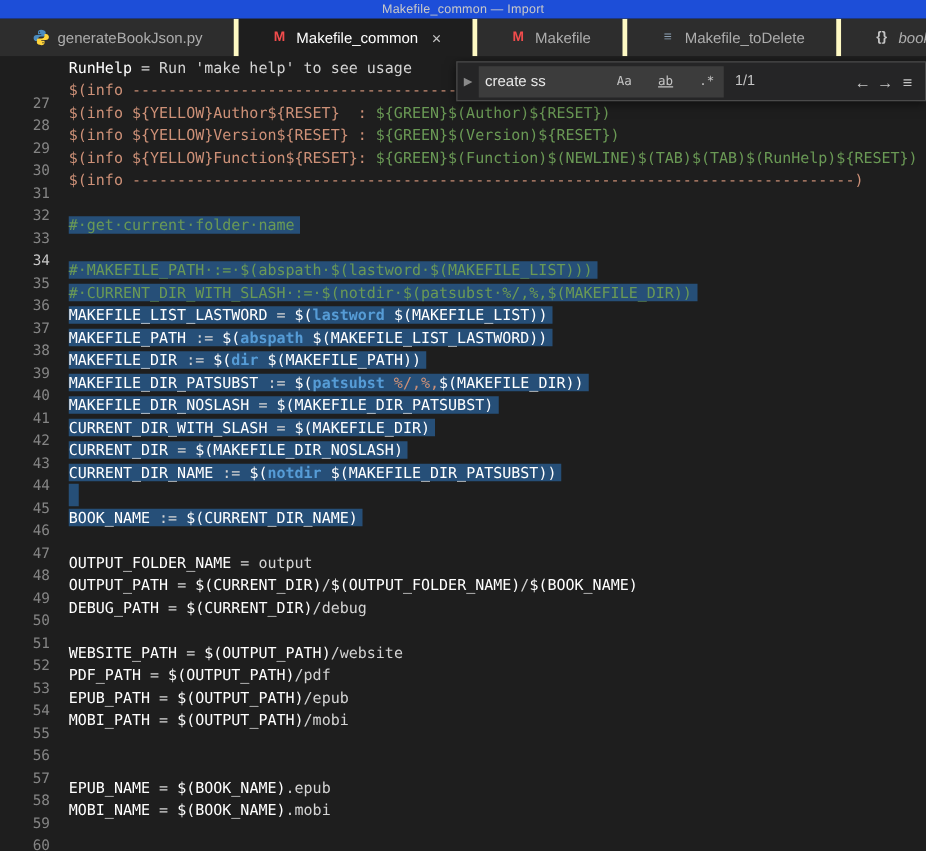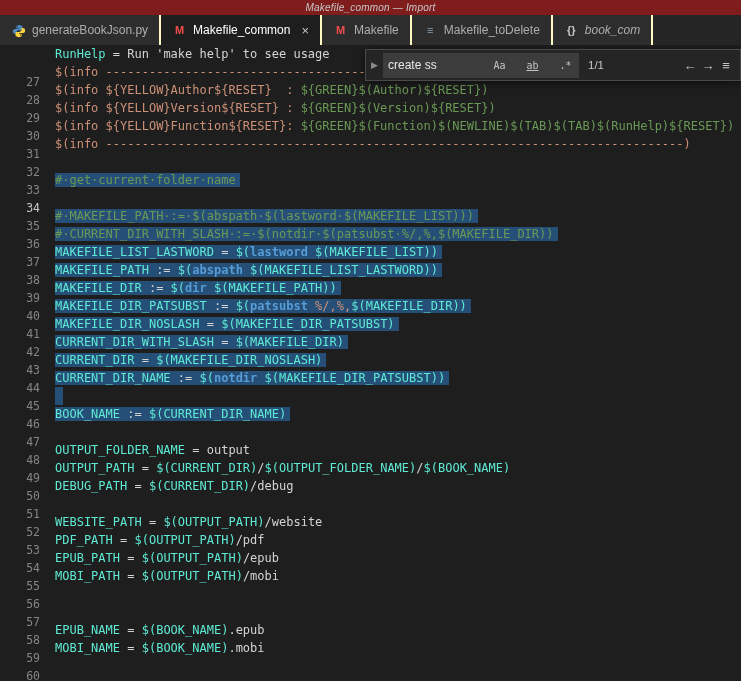--- a/index.html
+++ b/index.html
@@ -6,49 +6,49 @@
   body {
     width:741px; height:681px; overflow:hidden;
     background:#1e1e1e;
     font-family:"Liberation Sans", sans-serif;
     -webkit-font-smoothing:antialiased;
   }
   .screen { position:relative; width:741px; height:681px; overflow:hidden; }
 
   
   .titlebar {
-    height:15px; background:#7f1d1d;
+    height:15px; background:#1d4ed8;
     display:flex; align-items:center; justify-content:center;
-    font-size:10px; color:#c8c8c8; letter-spacing:0.2px;font-style:italic;
+    font-size:10px; color:#c8c8c8; letter-spacing:0.2px;
   }
 
   
   .tabbar { height:30px; background:#252526; display:flex; overflow:hidden; }
   .tab {
     display:flex; align-items:center; gap:6px;
-    padding:0 11px; background:#2d2d2d; color:#adadad;
-    font-size:12px; border-right:2px solid #fef9c3;
+    padding:0 25px; background:#2d2d2d; color:#adadad;
+    font-size:12px; border-right:4px solid #fef9c3;
     cursor:pointer; white-space:nowrap; flex:none;
   }
   .tab.active { background:#1e1e1e; color:#ffffff; }
   .tab .ticon { width:15px; text-align:center; font-weight:bold; font-size:11px; line-height:15px; flex:none; }
   .tab .ticon svg { vertical-align:middle; }
   .tab .close { margin-left:5px; color:#c5c5c5; font-size:13px; line-height:13px; }
 
   
   .editor { position:relative; height:636px; overflow:hidden; }
   .line {
     display:flex; height:18px; line-height:18px;
     font-family:"DejaVu Sans Mono", monospace; font-size:12px; white-space:pre;
   }
   .ln { width:40px; flex:none; text-align:right; padding-right:15px; color:#858585; font-size:11.5px;margin-top:28px; }
   .ln.active { color:#c6c6c6; }
   .selwrap { background:#264f78; padding-right:4px; }
   .sel-stub { display:inline-block; width:8px; height:18px; background:#264f78; }
-  .t-v { color:#5eead4; }
+  .t-v { color:#ffffff; }
   .t-w { color:#d4d4d4; }
   .t-o { color:#ce9178; }
   .t-g { color:#6a9955; }
   .t-f { color:#569cd6; font-weight:bold;text-align:right; }
 
   
   .find {
     position:absolute; top:4px; right:0; width:376px; height:32px;
     background:#252526; border:1px solid #4a4a4a; box-sizing:border-box;
     display:flex; align-items:center; padding:0 5px;

